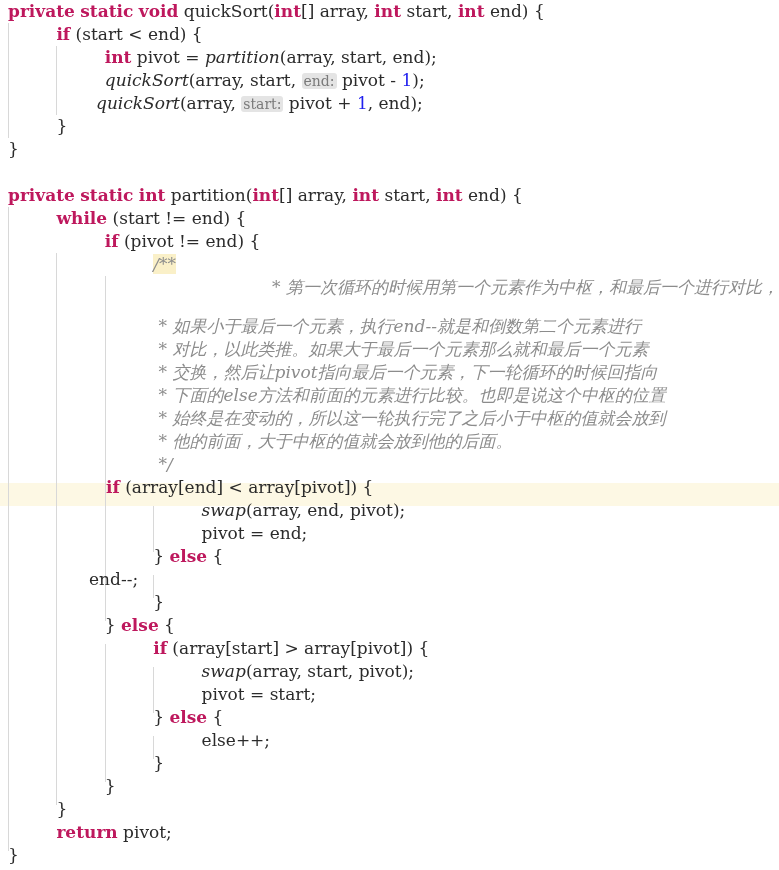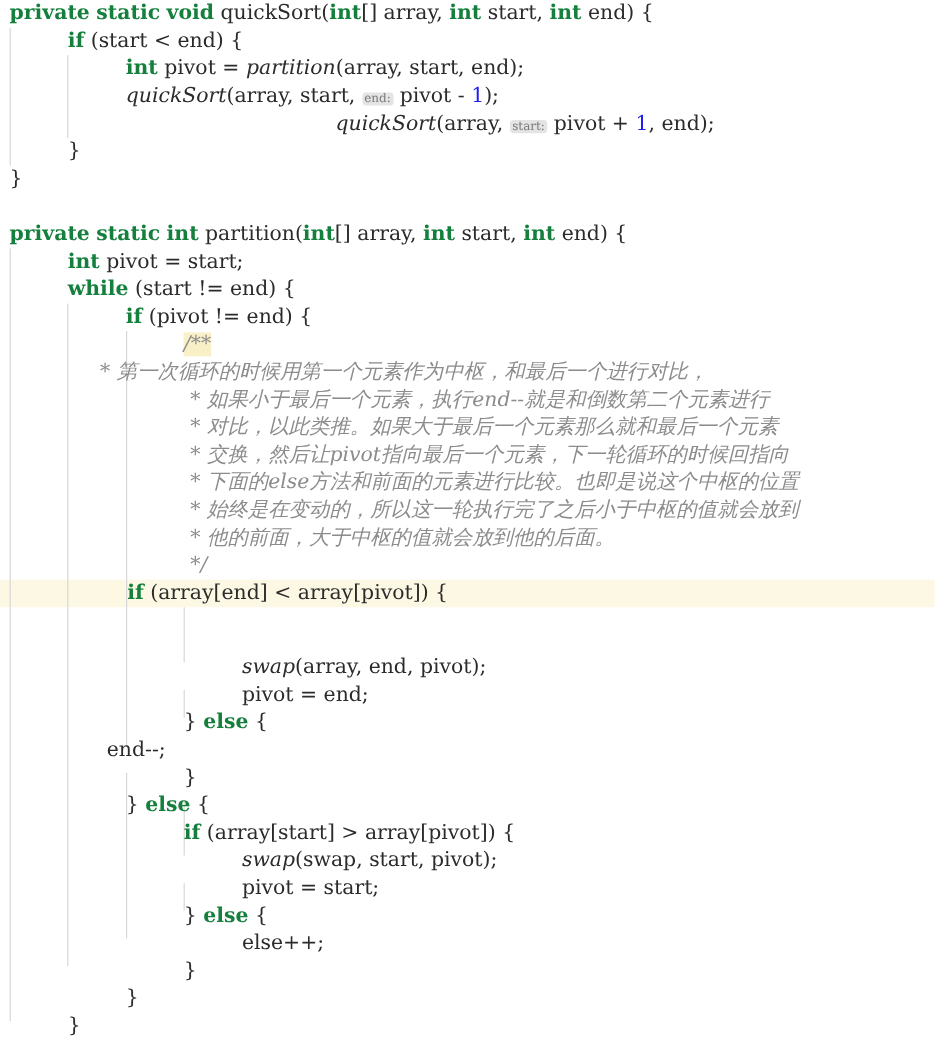--- a/index.html
+++ b/index.html
@@ -53,42 +53,42 @@
     line-height: 23px;
     white-space: pre;
     font-family: "DejaVu Serif", "Liberation Serif", serif;
     font-size: 17px;
     color: #2b2b2b;
     letter-spacing: 0px;
   }
 
   
   .kw {
-    color: #15803d;
+    color: #be185d;
     font-weight: bold;
   }
   .num {
     color: #2020ee;
   }
   .mth {
     font-style: italic;
     color: #2b2b2b;
   }
   .cmt {
     color: #8c8c8c;
     font-style: italic;
   }
   .txt {
     color: #2b2b2b;
   }
   
   .hint {
     background: #e4e4e4;
     color: #7a7a7a;
-    font-size: 10px;
+    font-size: 14px;
     font-style: normal;
     border-radius: 3px;
     padding: 0 2px;
   }
   
   .mark {
     background: #faf0c8;
   }
 </style>
 </head>
@@ -106,46 +106,45 @@
       <div class="guide" style="left: 153.2px; top: 506px; height: 46px;"></div>
       <div class="guide" style="left: 153.2px; top: 575px; height: 23px;"></div>
       <div class="guide" style="left: 153.2px; top: 667px; height: 46px;"></div>
       <div class="guide" style="left: 153.2px; top: 736px; height: 23px;"></div>
     </div>
   <div class="code-layer">
       <div class="line" style="padding-left: 8px;"><span class="kw">private</span><span class="txt"> </span><span class="kw">static</span><span class="txt"> </span><span class="kw">void</span><span class="txt"> quickSort(</span><span class="kw">int</span><span class="txt">[] array, </span><span class="kw">int</span><span class="txt"> start, </span><span class="kw">int</span><span class="txt"> end) {</span></div>
       <div class="line" style="padding-left: 56.4px;"><span class="kw">if</span><span class="txt"> (start &lt; end) {</span></div>
       <div class="line" style="padding-left: 104.8px;"><span class="kw">int</span><span class="txt"> pivot = </span><span class="mth">partition</span><span class="txt">(array, start, end);</span></div>
       <div class="line" style="padding-left: 104.8px;"><span class="mth">quickSort</span><span class="txt">(array, start, </span><span class="hint">end:</span><span class="txt"> pivot - </span><span class="num">1</span><span class="txt">);</span></div>
-      <div class="line" style="padding-left: 96px; text-align: center;"><span class="mth">quickSort</span><span class="txt">(array, </span><span class="hint">start:</span><span class="txt"> pivot + </span><span class="num">1</span><span class="txt">, end);</span></div>
+      <div class="line" style="padding-left: 96px;"><span class="mth">quickSort</span><span class="txt">(array, </span><span class="hint">start:</span><span class="txt"> pivot + </span><span class="num">1</span><span class="txt">, end);</span></div>
       <div class="line" style="padding-left: 56.4px;"><span class="txt">}</span></div>
       <div class="line" style="padding-left: 8px;"><span class="txt">}</span></div>
       <div class="line" style="padding-left: 8px;"></div>
       <div class="line" style="padding-left: 8px;"><span class="kw">private</span><span class="txt"> </span><span class="kw">static</span><span class="txt"> </span><span class="kw">int</span><span class="txt"> partition(</span><span class="kw">int</span><span class="txt">[] array, </span><span class="kw">int</span><span class="txt"> start, </span><span class="kw">int</span><span class="txt"> end) {</span></div>
-      <div class="line" style="padding-left: 56.4px;"><span class="kw">int</span><span class="txt"> pivot = start;</span></div>
       <div class="line" style="padding-left: 56.4px;"><span class="kw">while</span><span class="txt"> (start != end) {</span></div>
       <div class="line" style="padding-left: 104.8px;"><span class="kw">if</span><span class="txt"> (pivot != end) {</span></div>
       <div class="line" style="padding-left: 153.2px;"><span class="cmt mark">/**</span></div>
-      <div class="line" style="padding-left: 78px;"><span class="cmt"> * 第一次循环的时候用第一个元素作为中枢，和最后一个进行对比，</span></div>
-      <div class="line" style="padding-left: 153.2px;"><span class="cmt"> * 如果小于最后一个元素，执行end--就是和倒数第二个元素进行</span></div>
+      <div class="line" style="padding-left: 112px; text-align: right;"><span class="cmt"> * 第一次循环的时候用第一个元素作为中枢，和最后一个进行对比，</span></div>
+      <div class="line" style="padding-left: 153.2px; margin-top: 16px;"><span class="cmt"> * 如果小于最后一个元素，执行end--就是和倒数第二个元素进行</span></div>
       <div class="line" style="padding-left: 153.2px;"><span class="cmt"> * 对比，以此类推。如果大于最后一个元素那么就和最后一个元素</span></div>
       <div class="line" style="padding-left: 153.2px;"><span class="cmt"> * 交换，然后让pivot指向最后一个元素，下一轮循环的时候回指向</span></div>
       <div class="line" style="padding-left: 153.2px;"><span class="cmt"> * 下面的else方法和前面的元素进行比较。也即是说这个中枢的位置</span></div>
       <div class="line" style="padding-left: 153.2px;"><span class="cmt"> * 始终是在变动的，所以这一轮执行完了之后小于中枢的值就会放到</span></div>
       <div class="line" style="padding-left: 153.2px;"><span class="cmt"> * 他的前面，大于中枢的值就会放到他的后面。</span></div>
       <div class="line" style="padding-left: 153.2px;"><span class="cmt"> */</span></div>
       <div class="line" style="padding-left: 106px;"><span class="kw">if</span><span class="txt"> (array[end] &lt; array[pivot]) {</span></div>
-      <div class="line" style="padding-left: 201.6px; margin-top: 39px;"><span class="mth">swap</span><span class="txt">(array, end, pivot);</span></div>
+      <div class="line" style="padding-left: 201.6px;"><span class="mth">swap</span><span class="txt">(array, end, pivot);</span></div>
       <div class="line" style="padding-left: 201.6px;"><span class="txt">pivot = end;</span></div>
       <div class="line" style="padding-left: 153.2px;"><span class="txt">} </span><span class="kw">else</span><span class="txt"> {</span></div>
       <div class="line" style="padding-left: 89px;"><span class="txt">end--;</span></div>
       <div class="line" style="padding-left: 153.2px;"><span class="txt">}</span></div>
       <div class="line" style="padding-left: 104.8px;"><span class="txt">} </span><span class="kw">else</span><span class="txt"> {</span></div>
       <div class="line" style="padding-left: 153.2px;"><span class="kw">if</span><span class="txt"> (array[start] &gt; array[pivot]) {</span></div>
-      <div class="line" style="padding-left: 201.6px;"><span class="mth">swap</span><span class="txt">(swap, start, pivot);</span></div>
+      <div class="line" style="padding-left: 201.6px;"><span class="mth">swap</span><span class="txt">(array, start, pivot);</span></div>
       <div class="line" style="padding-left: 201.6px;"><span class="txt">pivot = start;</span></div>
       <div class="line" style="padding-left: 153.2px;"><span class="txt">} </span><span class="kw">else</span><span class="txt"> {</span></div>
       <div class="line" style="padding-left: 201.6px;"><span class="txt">else++;</span></div>
       <div class="line" style="padding-left: 153.2px;"><span class="txt">}</span></div>
       <div class="line" style="padding-left: 104.8px;"><span class="txt">}</span></div>
       <div class="line" style="padding-left: 56.4px;"><span class="txt">}</span></div>
       <div class="line" style="padding-left: 56.4px;"><span class="kw">return</span><span class="txt"> pivot;</span></div>
       <div class="line" style="padding-left: 8px;"><span class="txt">}</span></div>
     </div>
 </div>

